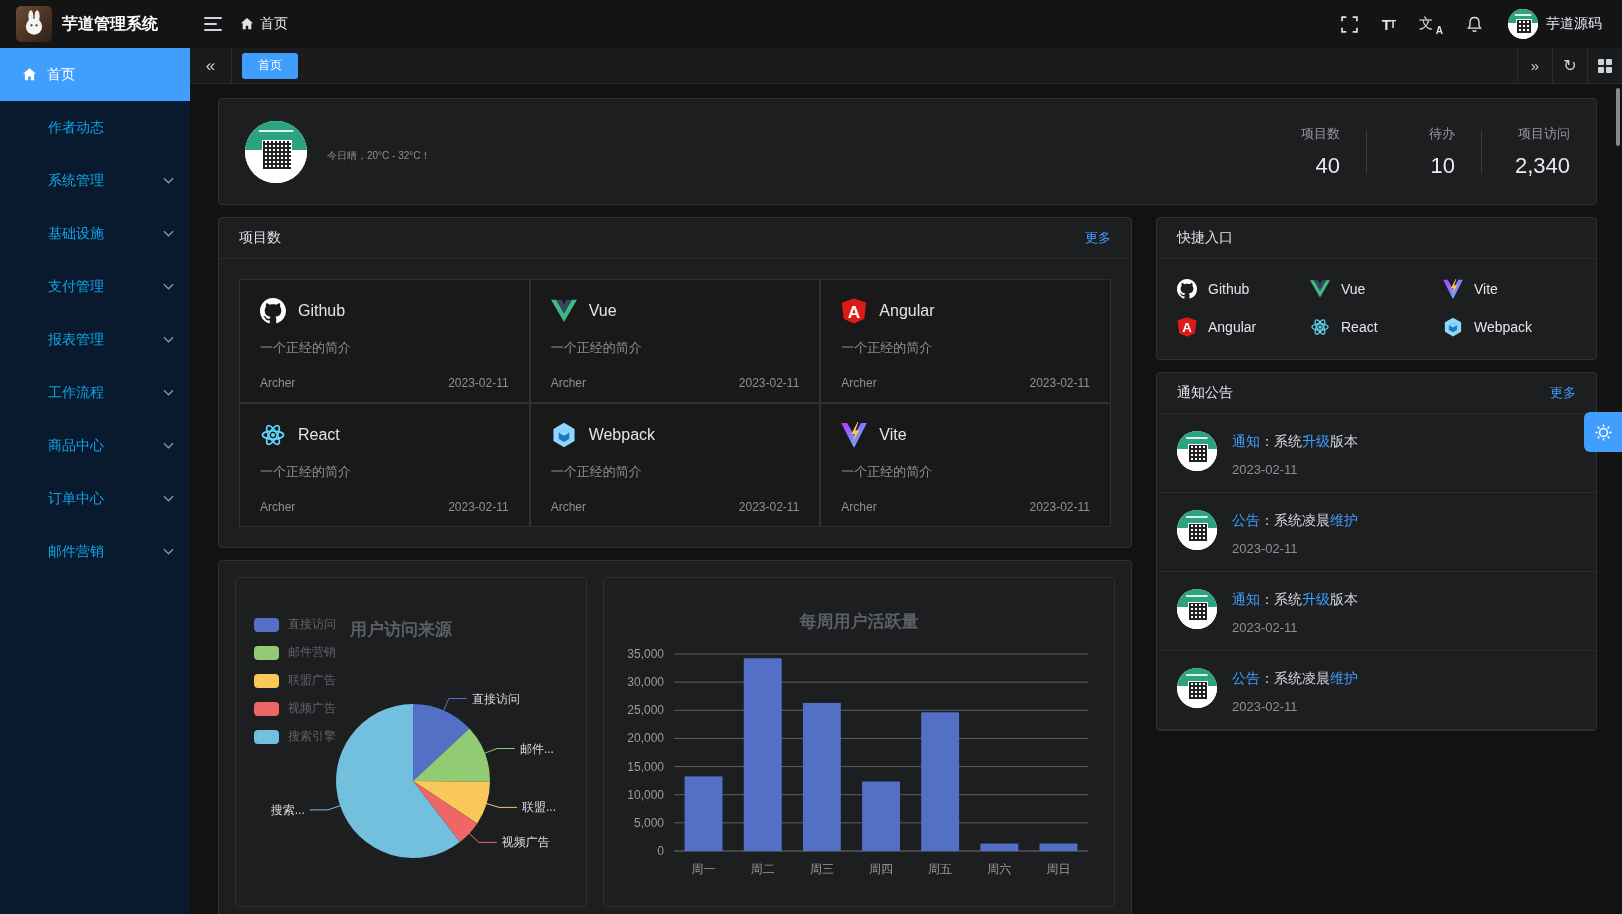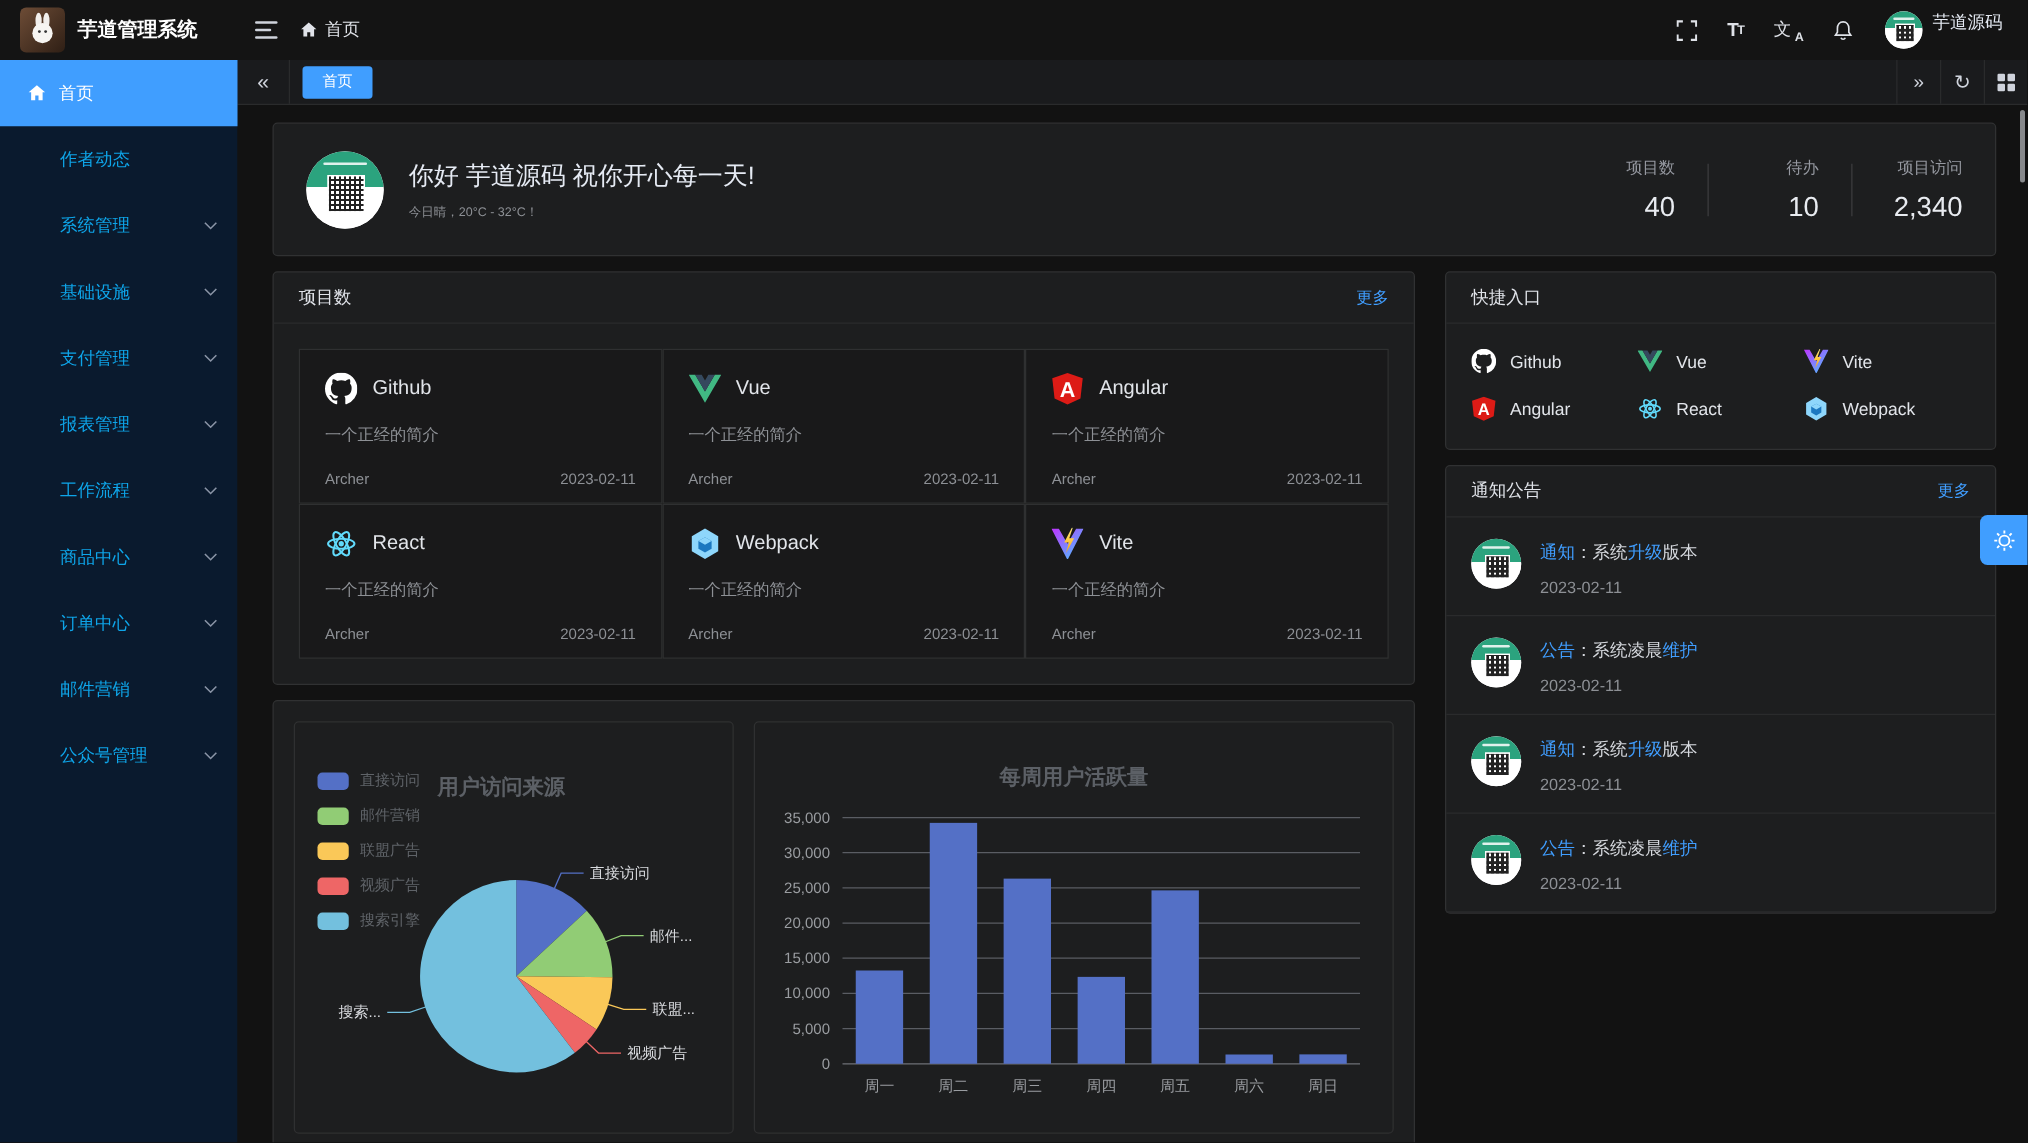--- a/index.html
+++ b/index.html
@@ -16,21 +16,21 @@
   .hamburger { width:18px; height:14px; display:flex; flex-direction:column; justify-content:space-between; cursor:pointer; }
   .hamburger i { display:block; height:2px; background:#cfd3dc; border-radius:1px; }
   .hamburger i:nth-child(2){ width:70%; }
   .breadcrumb { display:flex; align-items:center; gap:6px; font-size:14px; color:#e0e3e9; }
   .nav-right { margin-left:auto; display:flex; align-items:center; gap:24px; padding-right:20px; }
   .nav-icon { color:#dfe2e8; display:flex; align-items:center; cursor:pointer; }
   .icon-font-size { font-weight:bold; font-size:15px; letter-spacing:-1px; }
   .icon-font-size .small { font-size:10px; }
   .icon-locale { font-size:14px; position:relative; padding-right:8px; }
   .icon-locale .sub { position:absolute; right:-2px; bottom:-3px; font-size:10px; font-weight:bold; }
-  .user-chip { display:flex; gap:8px; cursor:pointer; }
+  .user-chip { display:flex; align-items:center; gap:8px; cursor:pointer; }
   .user-chip .name { font-size:14px; color:#e5eaf3; }
 
   
   .qr-avatar { border-radius:50%; position:relative; overflow:hidden; background:#fff; flex:0 0 auto; }
   .qr-avatar::before { content:""; position:absolute; inset:0;
     background:linear-gradient(#2ba37e 0 46%, #ffffff 46%); }
   .qr-avatar::after { content:""; position:absolute; left:28%; top:32%; width:44%; height:44%;
     background-color:#fff;
     background-image:repeating-linear-gradient(0deg,#222 0 2px,transparent 2px 4px),
                      repeating-linear-gradient(90deg,#222 0 2px,transparent 2px 4px);
@@ -315,28 +315,20 @@
         </span>
     </div>
     <div class="side-item">
       <span>邮件营销</span>
       <span class="chev">
           <svg width="11" height="7">
             <use href="#i-chev-down"></use>
           </svg>
         </span>
     </div>
-    <div class="side-item">
-      <span>公众号管理</span>
-      <span class="chev">
-          <svg width="11" height="7">
-            <use href="#i-chev-down"></use>
-          </svg>
-        </span>
-    </div>
   </div>
 
   <div class="main">
     <div class="tabbar">
       <div class="tab-collapse">
           <span class="icon-collapse"></span>
         </div>
       <div class="tabs">
         <div class="tab">
             <span>首页</span>
@@ -360,21 +352,20 @@
       </div>
     </div>
 
     <div class="content">
 
       <div class="card welcome-card">
         <div class="qr-avatar welcome-avatar">
             <span class="tag"></span>
           </div>
         <div class="welcome-text">
-          <div class="welcome-title">你好 芋道源码 祝你开心每一天!</div>
           <div class="welcome-weather">今日晴，20°C - 32°C！</div>
         </div>
         <div class="welcome-stats">
           <div class="stat">
             <div class="stat-label">项目数</div>
             <div class="stat-value">40</div>
           </div>
           <div class="stat-divider"></div>
           <div class="stat">
             <div class="stat-label">待办</div>

